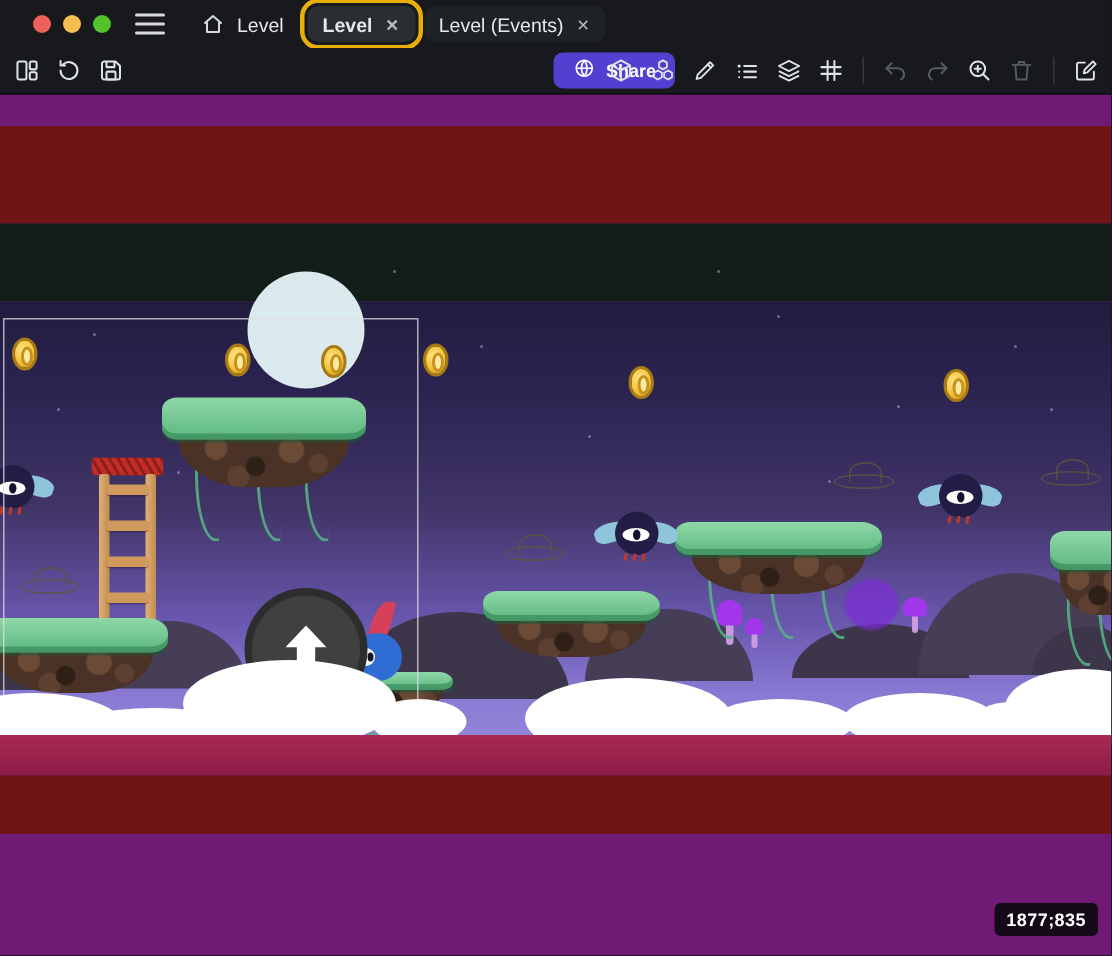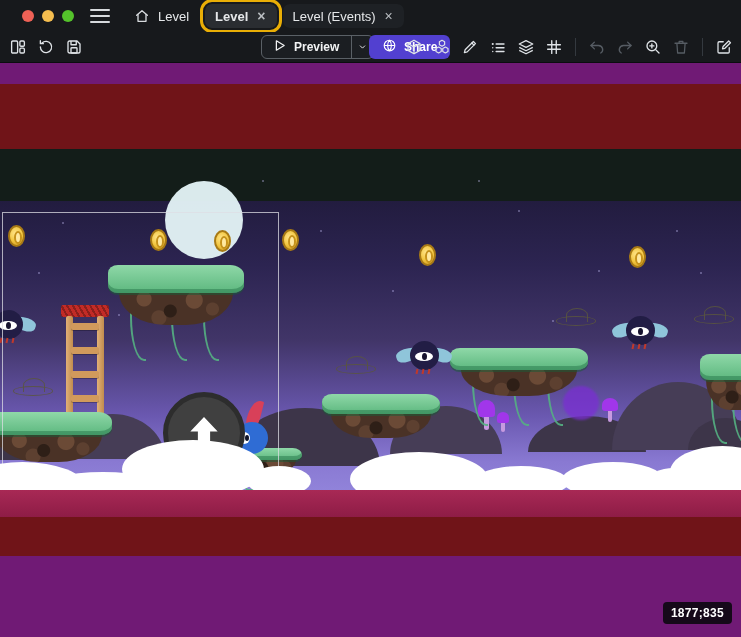--- a/index.html
+++ b/index.html
@@ -136,35 +136,20 @@
       </button>
       <button class="tbtn">
         <svg width="18" height="18" viewBox="0 0 24 24" fill="none" stroke="currentColor" stroke-width="1.8" stroke-linejoin="round">
             <path d="M4 6a2 2 0 0 1 2-2h10l4 4v10a2 2 0 0 1-2 2H6a2 2 0 0 1-2-2z"></path>
             <path d="M8 4v5h7V4"></path>
             <rect x="8" y="13" width="8" height="7" rx="1"></rect>
           </svg>
       </button>
     </div>
 
-    <div class="preview-group">
-      <button class="preview-main">
-        <span>
-          <svg width="15" height="15" viewBox="0 0 24 24" fill="none" stroke="currentColor" stroke-width="2" stroke-linejoin="round">
-              <path d="M7 4.5l12.5 7.5L7 19.5z"></path>
-            </svg>
-        </span>
-        <span>Preview</span>
-      </button>
-      <button class="preview-arrow">
-        <svg width="12" height="12" viewBox="0 0 24 24" fill="none" stroke="currentColor" stroke-width="2.4" stroke-linecap="round" stroke-linejoin="round">
-            <path d="M6 9l6 6 6-6"></path>
-          </svg>
-      </button>
-    </div>
     <button class="share-btn">
       <span>
         <svg width="15" height="15" viewBox="0 0 24 24" fill="none" stroke="#fff" stroke-width="1.8">
             <circle cx="12" cy="12" r="8.5"></circle>
             <path d="M3.5 12h17M12 3.5a13.5 13.5 0 0 1 0 17M12 3.5a13.5 13.5 0 0 0 0 17"></path>
           </svg>
       </span>
       <span>Share</span>
     </button>
 

